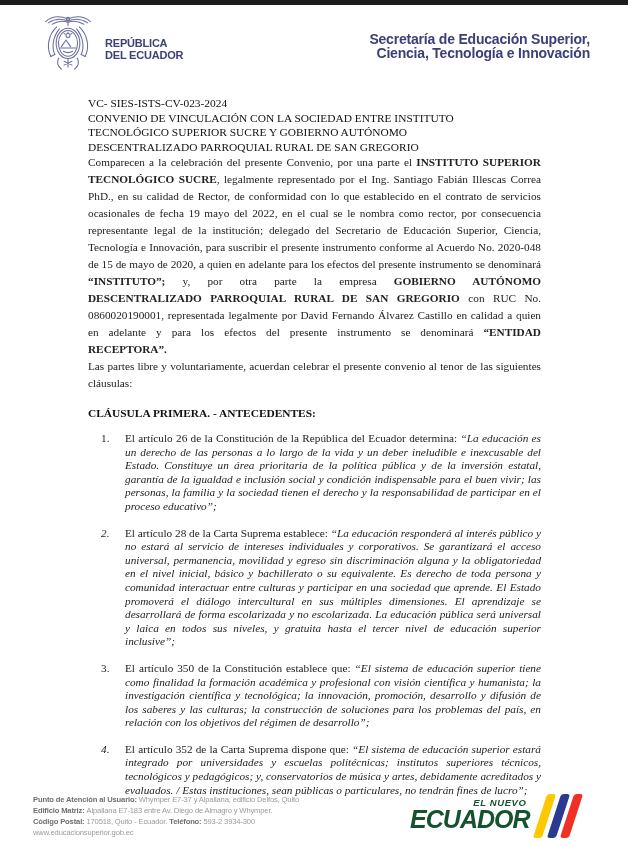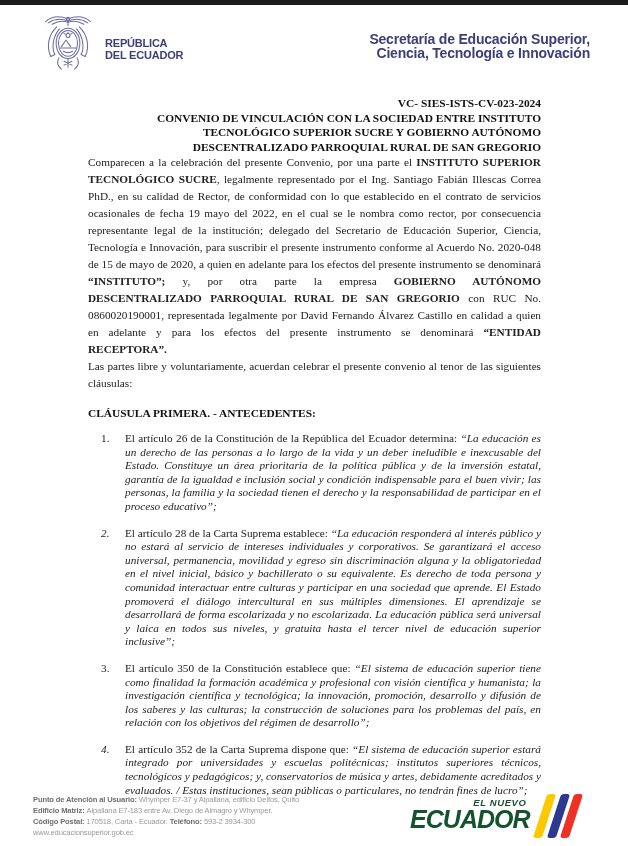--- a/index.html
+++ b/index.html
@@ -11,21 +11,21 @@
   .header{display:flex;justify-content:space-between;padding:6px 38px 0 35px;}
   .header-left{display:flex;}
   .coat{width:66px;height:70px;}
   .republic{margin:26px 0 0 4px;font-family:"Liberation Sans",sans-serif;font-weight:bold;
             font-size:11px;line-height:12px;color:#3d4077;letter-spacing:-0.2px;}
   .header-right{margin-top:22px;text-align:right;font-family:"Liberation Sans",sans-serif;
                 font-weight:bold;font-size:14px;line-height:13.5px;color:#3d4077;letter-spacing:-0.2px;}
 
   
   .doc{padding:0 87px 0 88px;}
-  .title-block{margin-top:11px;text-align:right;font-weight:bold;font-size:11.4px;
+  .title-block{margin-top:11px;text-align:left;font-weight:normal;font-size:11.4px;
                line-height:14.5px;color:#111;}
   .intro{margin-top:0;font-size:11.25px;line-height:17px;text-align:justify;}
   .clause-heading{margin-top:15px;font-weight:bold;font-size:11.4px;color:#111;}
   .list{margin-top:13px;}
   .list-item{display:flex;margin-bottom:13px;font-size:11.25px;line-height:13.6px;}
   .list-num{width:37px;box-sizing:border-box;padding-left:13px;flex:none;}
   .list-body{flex:1;text-align:justify;}
 
   
   .footer{position:absolute;left:0;right:0;bottom:8px;display:flex;
@@ -123,21 +123,21 @@
           <span class="list-num" style="font-style: italic;">4.</span>
           <div class="list-body"><span>El artículo 352 de la Carta Suprema dispone que: </span><span style="font-style: italic;">“El sistema de educación superior estará integrado por universidades y escuelas politécnicas; institutos superiores técnicos, tecnológicos y pedagógicos; y, conservatorios de música y artes, debidamente acreditados y evaluados. / Estas instituciones, sean públicas o particulares, no tendrán fines de lucro”;</span></div>
         </div>
       </div>
   </div>
 
   <div class="footer">
     <div class="footer-contact">
         <div><b>Punto de Atención al Usuario: </b><span>Whymper E7-37 y Alpallana, edificio Delfos, Quito</span></div>
         <div><b>Edificio Matriz: </b><span>Alpallana E7-183 entre Av. Diego de Almagro y Whymper.</span></div>
-        <div><b>Código Postal: </b><span>170518, Carta - Ecuador. </span><b>Teléfono: </b><span>593-2 3934-300</span></div>
+        <div><b>Código Postal: </b><span>170518, Quito - Ecuador. </span><b>Teléfono: </b><span>593-2 3934-300</span></div>
         <div><span>www.educacionsuperior.gob.ec</span></div>
       </div>
     <div class="footer-logo">
       <div class="logo-text" style="color: #14532d;">
         <div class="logo-line1">EL NUEVO</div>
         <div class="logo-line2">ECUADOR</div>
       </div>
       <div class="stripes">
           <div class="stripe" style="background: rgb(253, 200, 0);"></div>
           <div class="stripe" style="background: rgb(43, 57, 144);"></div>

